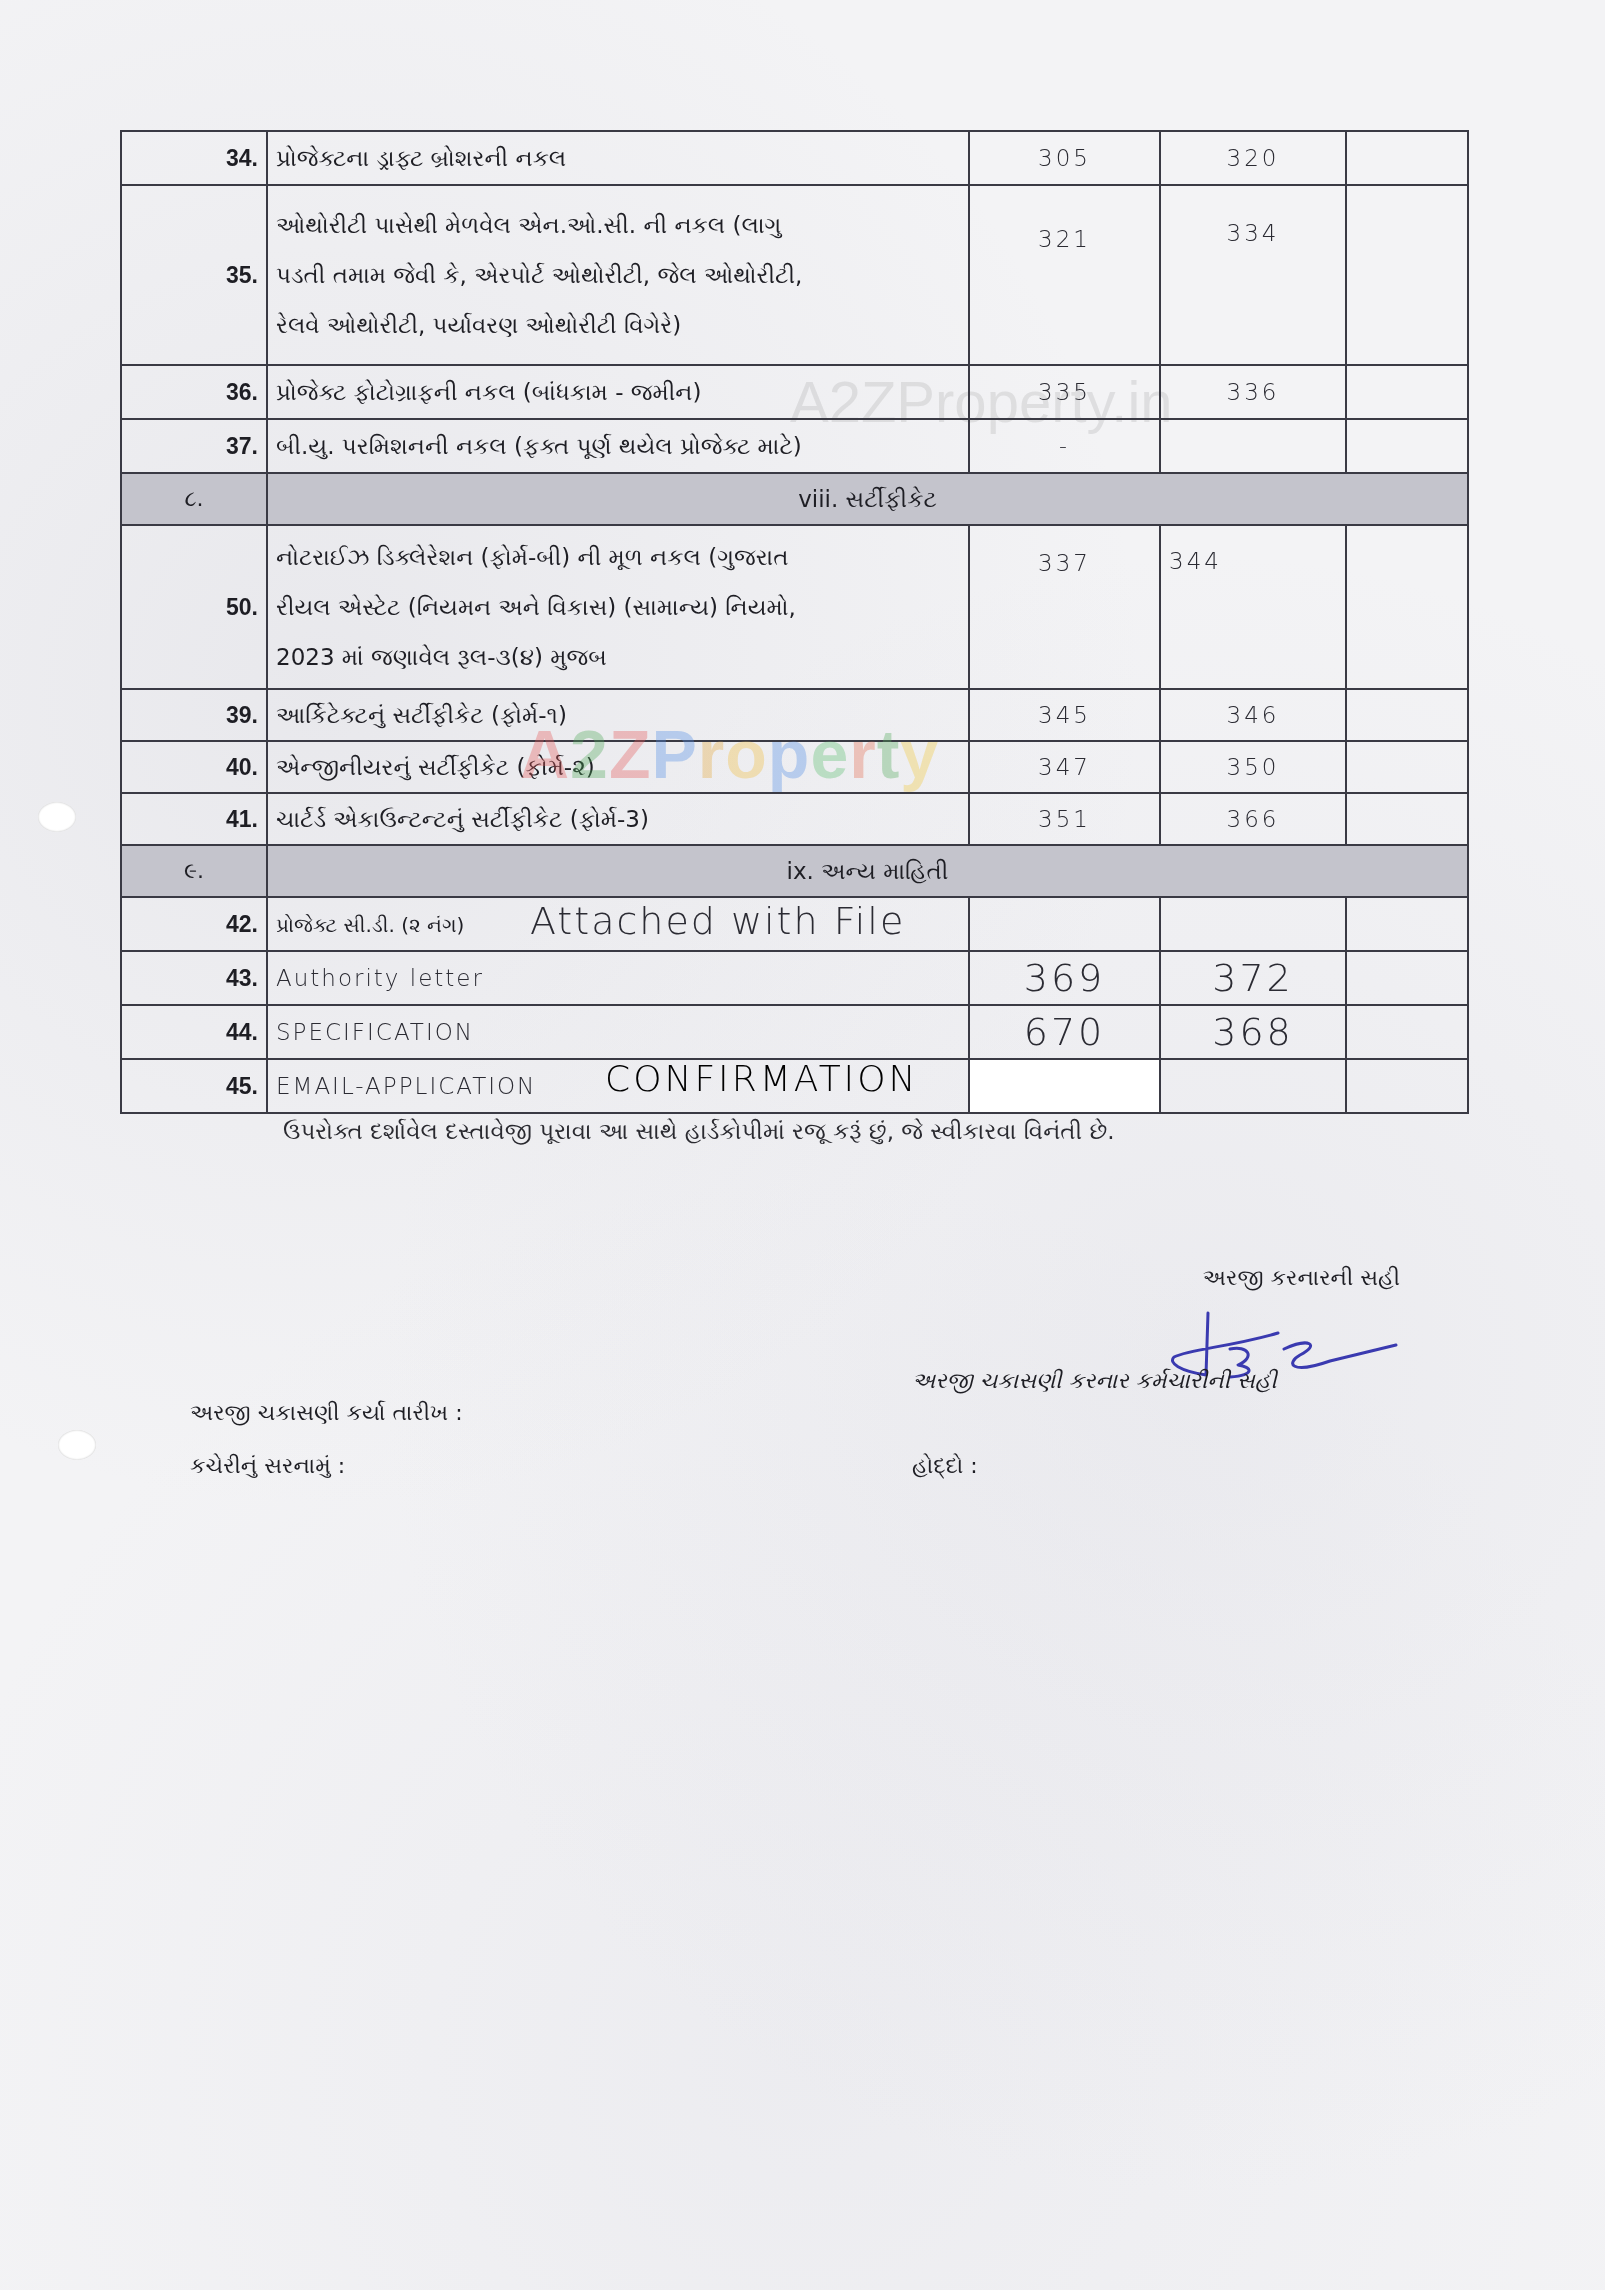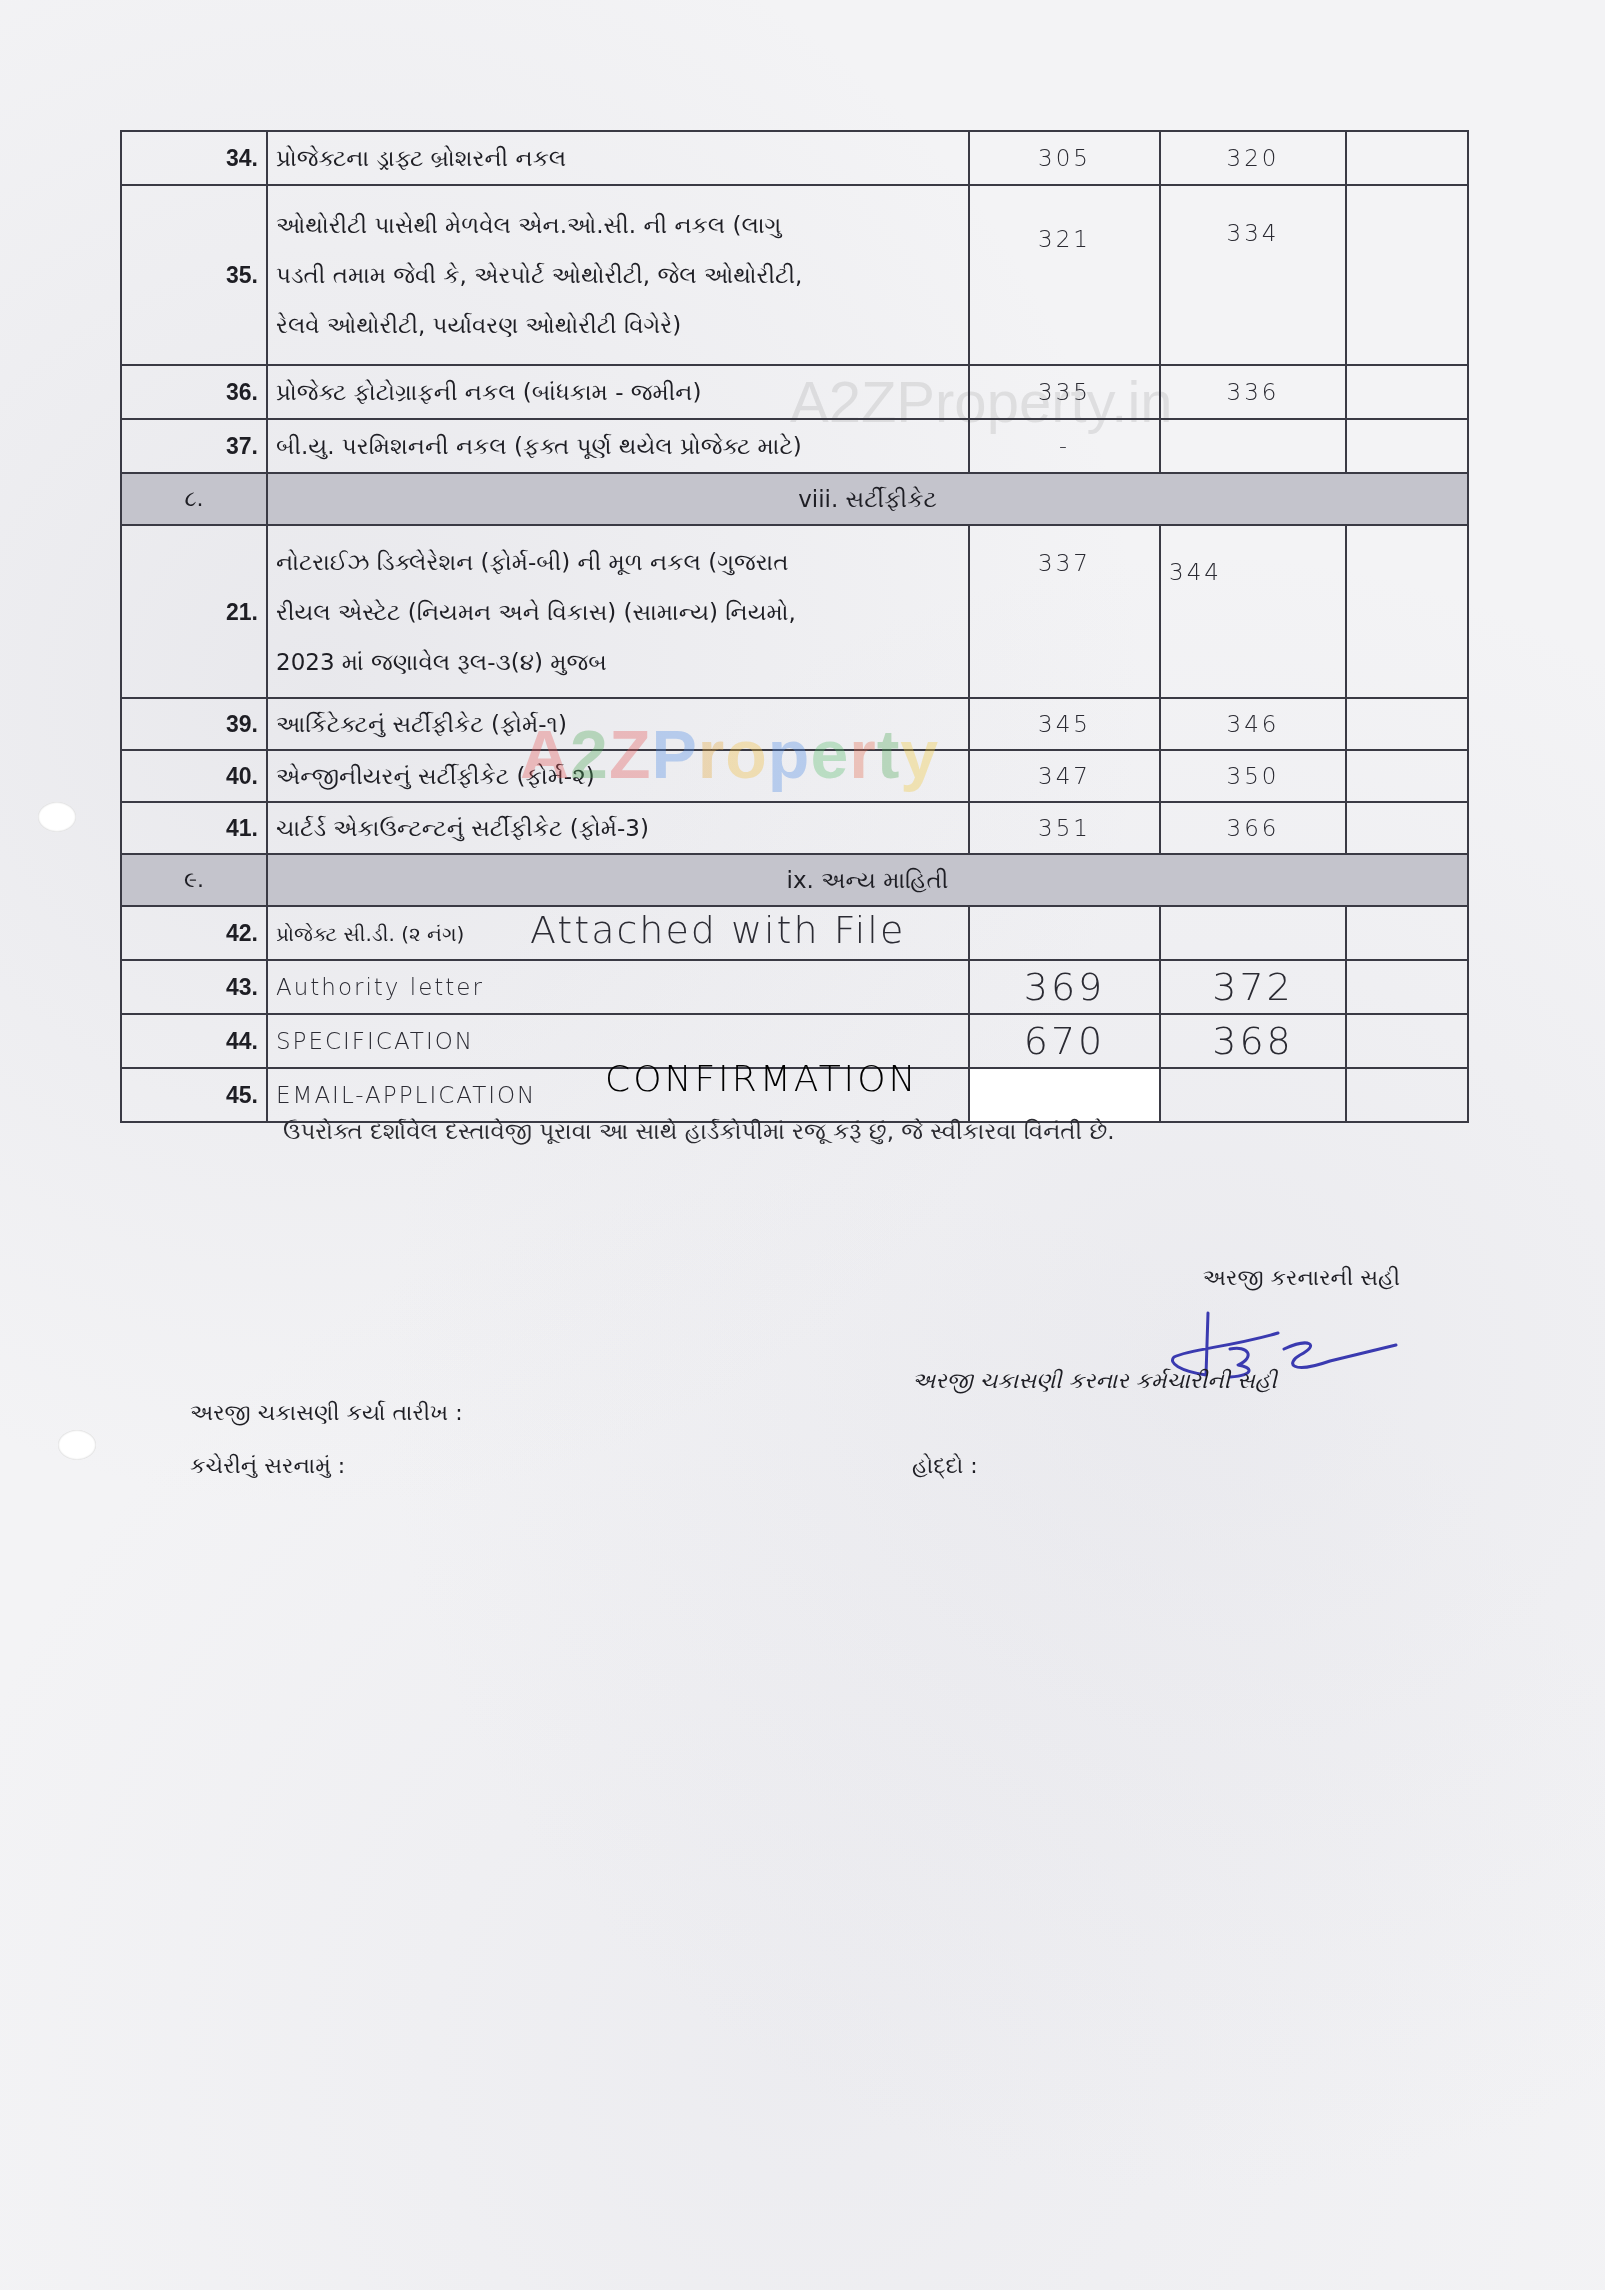--- a/index.html
+++ b/index.html
@@ -145,28 +145,28 @@
       <td class="hand"></td>
       <td></td>
     </tr>
 
     <tr class="section-row">
       <td class="sec-no">૮.</td>
       <td class="sec-title" colspan="4">viii.  સર્ટીફીકેટ</td>
     </tr>
 
     <tr class="h150">
-      <td class="c-num">21.</td>
+      <td class="c-num">50.</td>
       <td class="desc-multi">
         <div>નોટરાઈઝ ડિક્લેરેશન (ફોર્મ-બી) ની મૂળ નકલ (ગુજરાત</div>
         <div>રીયલ એસ્ટેટ (નિયમન અને વિકાસ) (સામાન્ય) નિયમો,</div>
         <div>2023 માં જણાવેલ રૂલ-૩(૪) મુજબ</div>
       </td>
       <td class="hand hand-big" style="vertical-align:top; padding-top:12px;">337</td>
-      <td class="hand hand-big" style="vertical-align:top; padding-top:21px; text-align:left;">344</td>
+      <td class="hand hand-big" style="vertical-align:top; padding-top:10px; text-align:left;">344</td>
       <td></td>
     </tr>
 
     <tr class="h50">
       <td class="c-num">39.</td>
       <td>આર્કિટેક્ટનું સર્ટીફીકેટ (ફોર્મ-૧)</td>
       <td class="hand">345</td>
       <td class="hand">346</td>
       <td></td>
     </tr>

